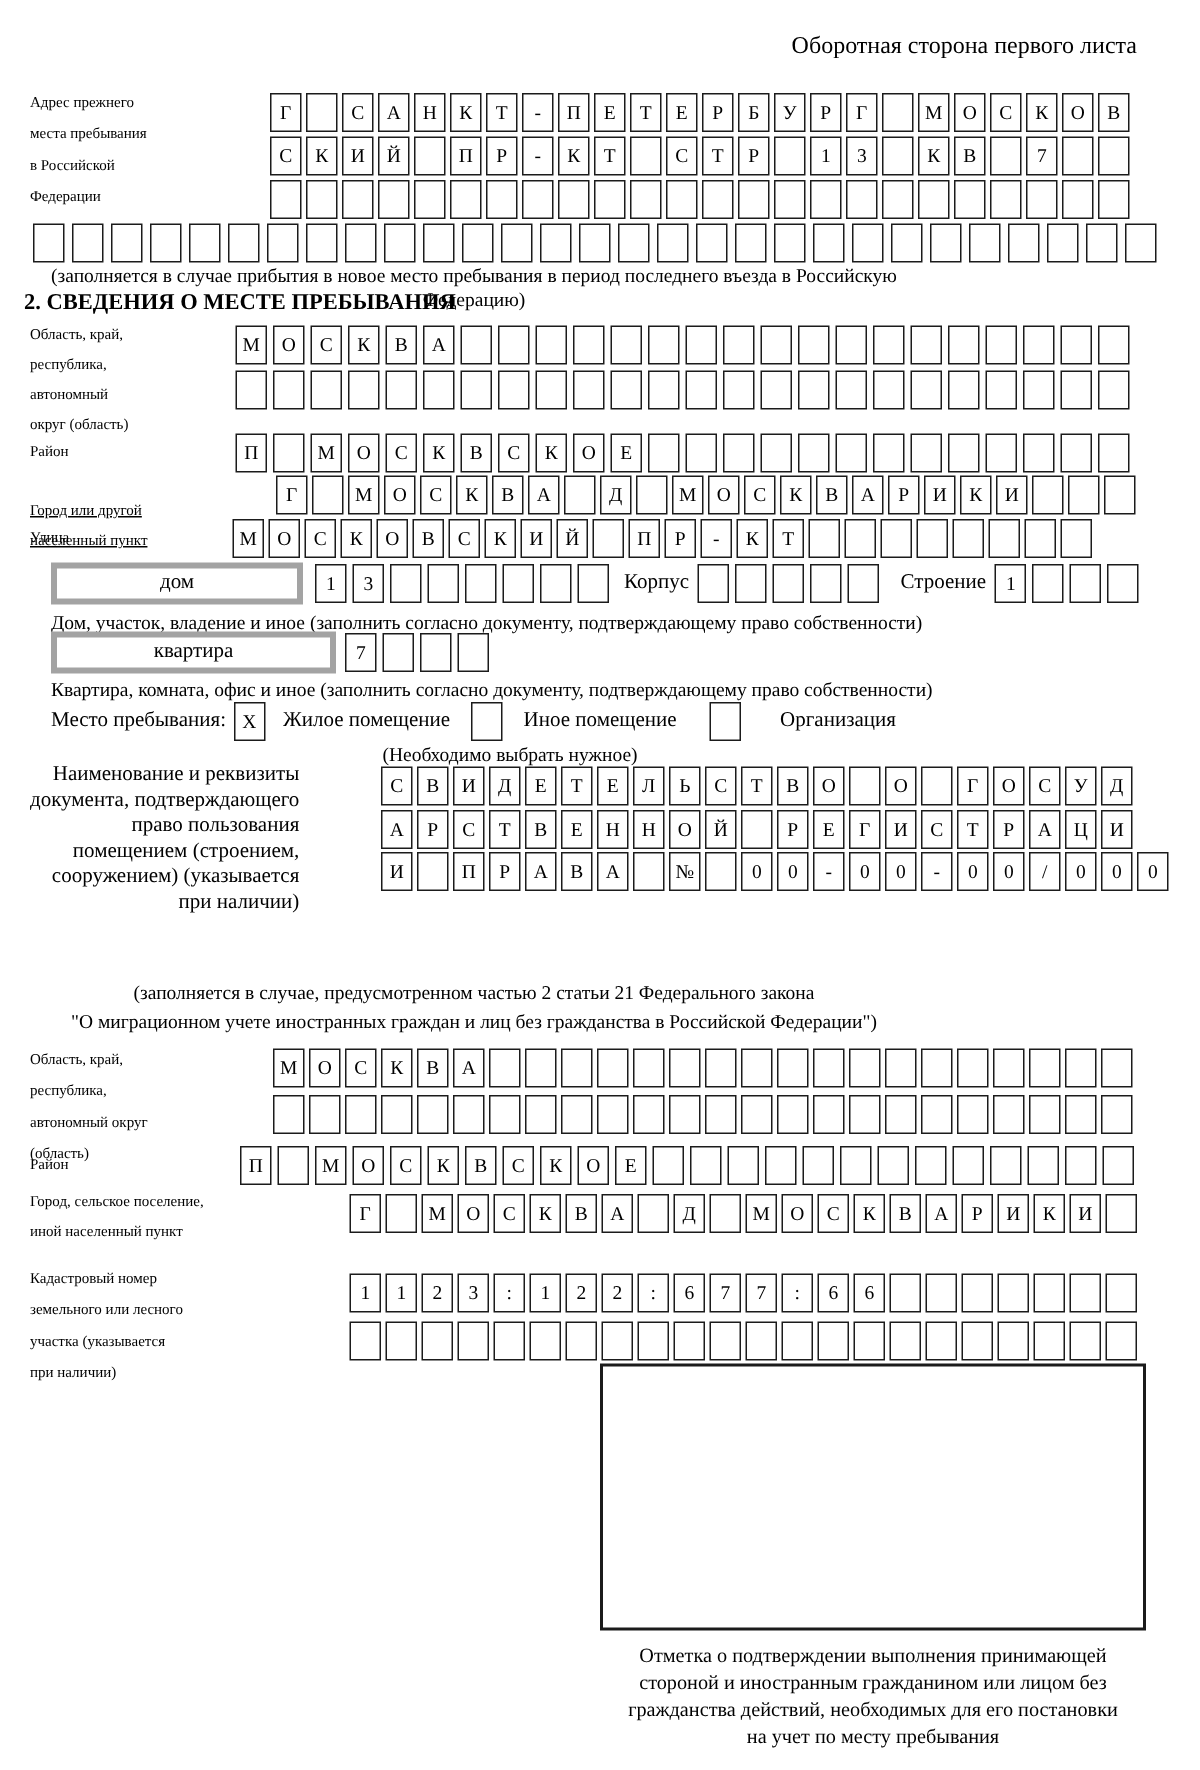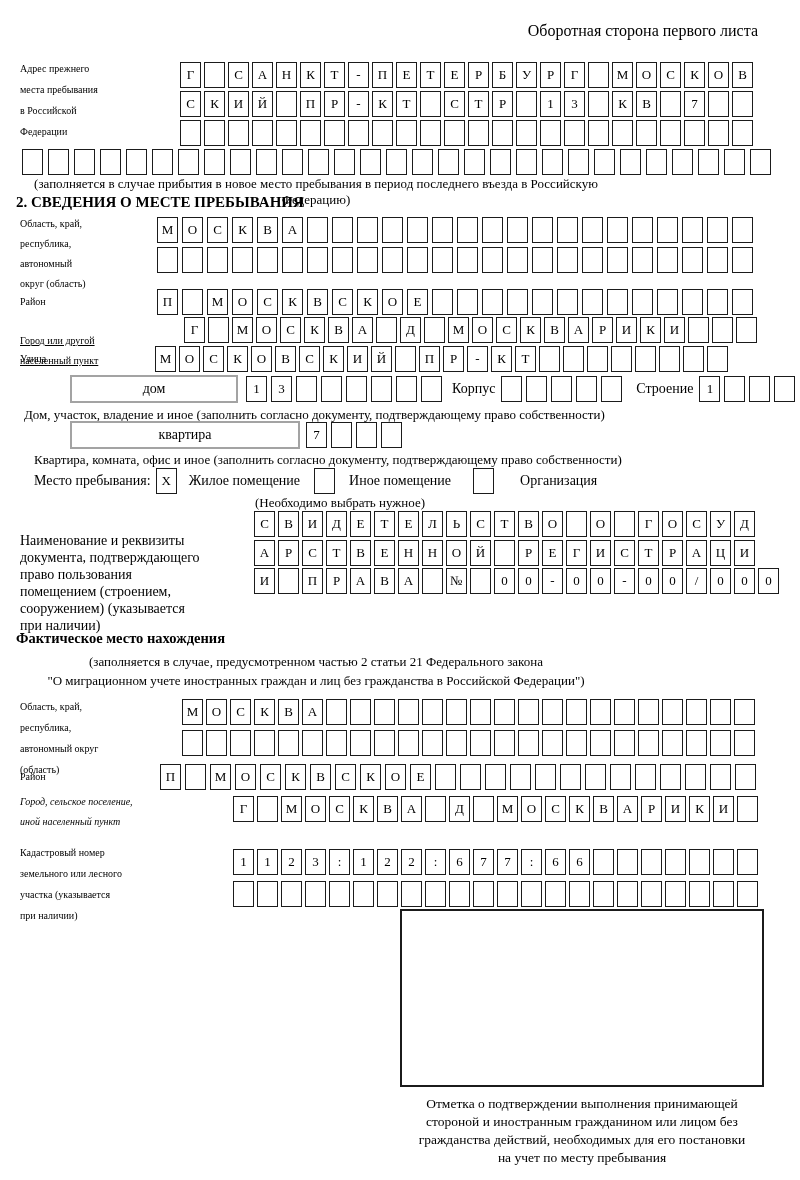--- a/index.html
+++ b/index.html
@@ -15,22 +15,22 @@
   .row.g5{gap:5px;}
   .cell{
     width:21px;height:26px;box-sizing:border-box;border:1.5px solid #1b1b1b;
     display:flex;align-items:center;justify-content:center;flex:0 0 auto;
     font-size:13px;font-family:"Liberation Serif","DejaVu Serif",serif;
   }
   .caption{position:absolute;left:0;width:632px;text-align:center;font-size:13px;}
   .h-bold{position:absolute;left:0;width:736px;text-align:left;font-weight:bold;padding-left:16px;}
   .inline-row{position:absolute;display:flex;align-items:center;}
   .bigbox{
-    box-sizing:border-box;border:2px solid #a3a3a3;height:28px;
-    display:flex;align-items:center;justify-content:center;font-size:14px;flex:0 0 auto;margin-left:36px;
+    box-sizing:border-box;border:4px solid #a3a3a3;height:28px;
+    display:flex;align-items:center;justify-content:center;font-size:14px;flex:0 0 auto;
   }
   .side-note{position:absolute;top:22px;right:42px;font-size:16px;}
   .note-left{position:absolute;font-size:13px;}
   .stamp-box{position:absolute;left:400px;top:909px;width:364px;height:178px;
     box-sizing:border-box;border:2px solid #1b1b1b;background:#fff;}
   .stamp-caption{position:absolute;left:386px;top:1095px;width:392px;
     text-align:center;font-size:13.5px;line-height:18px;white-space:pre-line;}
   .opt-label{font-size:14px;}
 </style>
 </head>
@@ -320,45 +320,45 @@
         <span class="cell"></span>
       </div>
     <span class="opt-label" style="margin:0 6px 0 14px;">Строение</span>
     <div style="display:flex;gap:4px;">
         <span class="cell">1</span>
         <span class="cell"></span>
         <span class="cell"></span>
         <span class="cell"></span>
       </div>
   </div>
-  <div class="note-left" style="left:24px;top:407px;">Дом, участок, владение и иное (заполнить согласно документу, подтверждающему право собственности)</div>
+  <div class="note-left" style="left:34px;top:407px;">Дом, участок, владение и иное (заполнить согласно документу, подтверждающему право собственности)</div>
 
   <div class="inline-row" style="left:34px;top:421px;">
-    <div class="bigbox" style="width:230px;margin-right:6px;text-align:center;">квартира</div>
+    <div class="bigbox" style="width:190px;margin-right:6px;text-align:center;">квартира</div>
     <div style="display:flex;gap:4px;">
         <span class="cell">7</span>
         <span class="cell"></span>
         <span class="cell"></span>
         <span class="cell"></span>
       </div>
   </div>
   <div class="note-left" style="left:34px;top:452px;">Квартира, комната, офис и иное (заполнить согласно документу, подтверждающему право собственности)</div>
 
   <div class="inline-row" style="left:34px;top:468px;">
     <span class="opt-label">Место пребывания:</span>
     <span class="cell" style="margin:0 12px 0 5px;">X</span>
     <span class="opt-label">Жилое помещение</span>
     <span class="cell" style="margin:0 14px 0 14px;"></span>
     <span class="opt-label">Иное помещение</span>
     <span class="cell" style="margin:0 26px 0 22px;"></span>
     <span class="opt-label">Организация</span>
   </div>
   <div class="abs" style="left:40px;top:495px;width:600px;text-align:center;font-size:13px;">(Необходимо выбрать нужное)</div>
 
-  <div class="abs lbl-sm" style="left:20px;top:532px;">Наименование и реквизиты
+  <div class="abs lbl-sm" style="left:20px;top:508px;text-align:right;">Наименование и реквизиты
 документа, подтверждающего
 право пользования
 помещением (строением,
 сооружением) (указывается
 при наличии)</div>
   <div class="row g3" style="left:254px;top:511px;">
       <span class="cell">С</span>
       <span class="cell">В</span>
       <span class="cell">И</span>
       <span class="cell">Д</span>
@@ -421,21 +421,20 @@
       <span class="cell">0</span>
       <span class="cell">-</span>
       <span class="cell">0</span>
       <span class="cell">0</span>
       <span class="cell">/</span>
       <span class="cell">0</span>
       <span class="cell">0</span>
       <span class="cell">0</span>
     </div>
 
-  <div class="h-bold" style="top:630px;font-size:14.5px;">Фактическое место нахождения</div>
   <div class="caption" style="top:654px;">(заполняется в случае, предусмотренном частью 2 статьи 21 Федерального закона</div>
   <div class="caption" style="top:673px;">"О миграционном учете иностранных граждан и лиц без гражданства в Российской Федерации")</div>
 
   <div class="abs lbl" style="left:20px;top:696px;">Область, край,
 республика,
 автономный округ
 (область)</div>
   <div class="row g3" style="left:182px;top:699px;">
       <span class="cell">М</span>
       <span class="cell">О</span>
@@ -510,21 +509,21 @@
       <span class="cell"></span>
       <span class="cell"></span>
       <span class="cell"></span>
       <span class="cell"></span>
       <span class="cell"></span>
       <span class="cell"></span>
       <span class="cell"></span>
       <span class="cell"></span>
     </div>
 
-  <div class="abs lbl" style="left:20px;top:792px;line-height:20px;font-style:italic;">Город, сельское поселение,
+  <div class="abs lbl" style="left:20px;top:792px;line-height:20px;">Город, сельское поселение,
 иной населенный пункт</div>
   <div class="row g3" style="left:233px;top:796px;">
       <span class="cell">Г</span>
       <span class="cell"></span>
       <span class="cell">М</span>
       <span class="cell">О</span>
       <span class="cell">С</span>
       <span class="cell">К</span>
       <span class="cell">В</span>
       <span class="cell">А</span>

